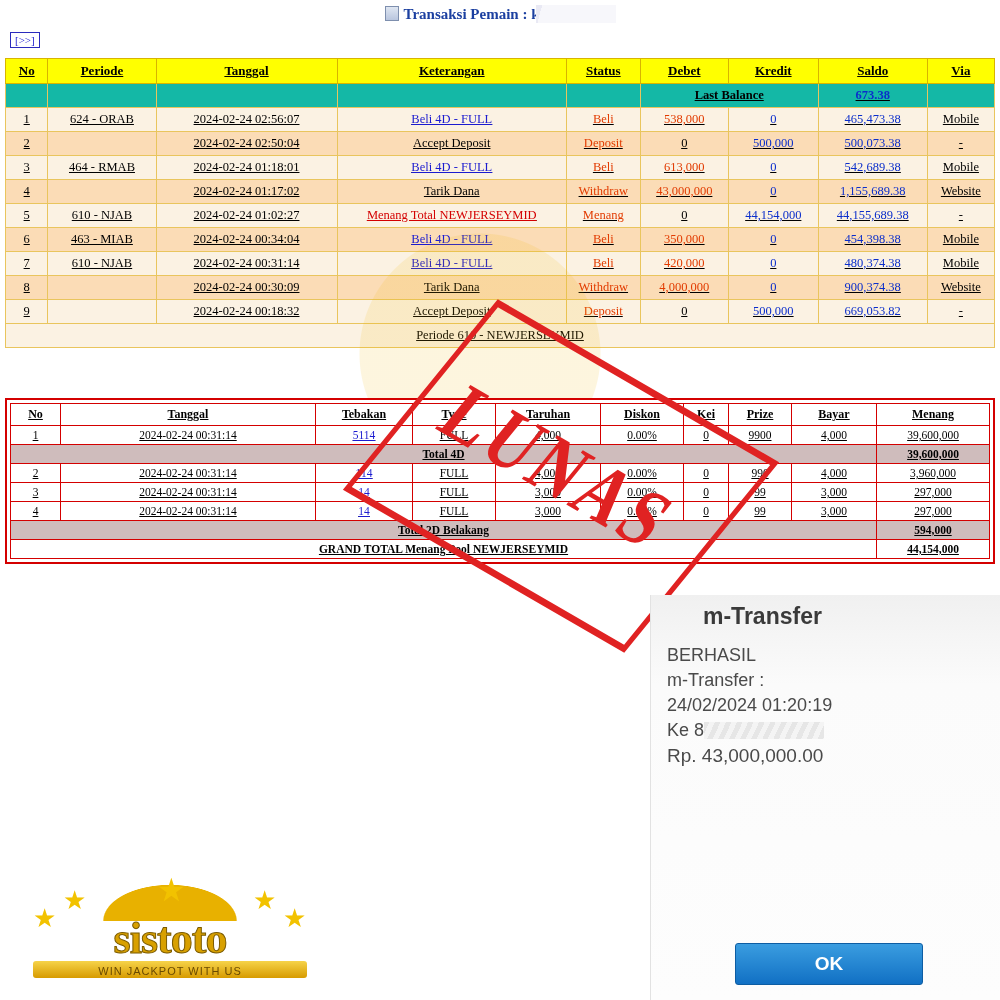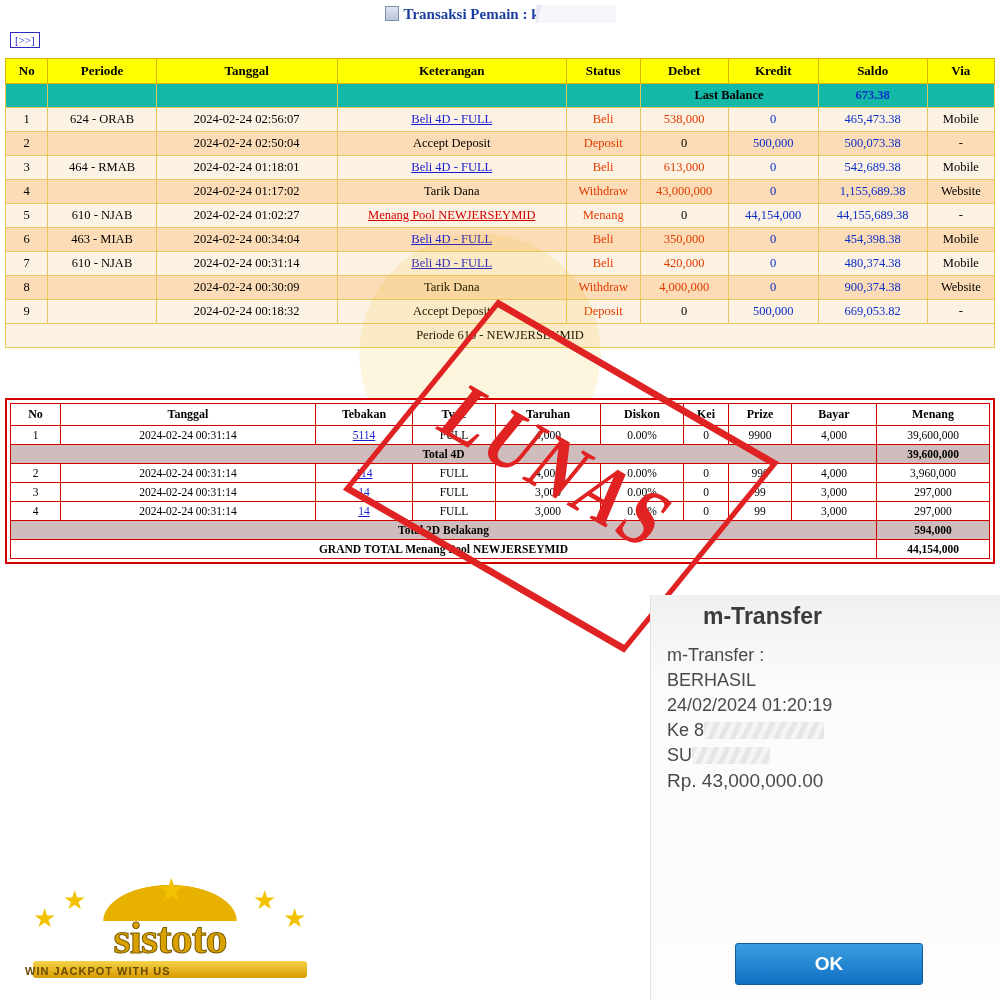--- a/index.html
+++ b/index.html
@@ -32,21 +32,21 @@
   }
 
   .expander{
     position:absolute;left:10px;top:32px;
     border:1px solid #2b2bbd;background:#fff;color:#1b1bd0;
     font-size:11px;line-height:12px;padding:1px 4px;
     font-family:"Liberation Serif", serif;
   }
 
   
-  table{border-collapse:collapse;}
+  table{border-collapse:collapse;text-decoration:underline;}
   .trx-table{
     position:absolute;left:5px;top:58px;width:990px;
     border:1px solid #d7b200;
   }
   .trx-table th{
     background:#ffff00;border:1px solid #d8b400;
     font-family:"Liberation Serif", serif;
     font-size:13px;font-weight:bold;color:#000;
     padding:4px 2px;text-align:center;white-space:nowrap;
   }
@@ -169,22 +169,22 @@
   .logo .star{
     position:absolute;color:#f2c200;font-size:26px;line-height:26px;
   }
   .logo .brand{
     position:absolute;left:0;top:38px;width:290px;text-align:center;
     font-family:"Liberation Serif", serif;font-weight:bold;font-size:44px;
     color:#d8a000;letter-spacing:-1px;
     -webkit-text-stroke:1px #7a5a00;
   }
   .logo .tagline{
-    position:absolute;left:0;top:90px;width:290px;
-    font-family:"Liberation Sans", sans-serif;font-weight:bold;font-size:11px;
+    position:absolute;left:0;top:90px;width:290px;text-align:center;
+    font-family:"Liberation Sans", sans-serif;font-weight:normal;font-size:11px;
     color:#6a4a00;letter-spacing:1px;
   }
   .logo .bar{
     position:absolute;left:8px;top:86px;width:274px;height:17px;
     background:linear-gradient(#f6d34a,#d79b00);border-radius:3px;
   }
   .logo .tagline{z-index:2;}
 </style>
 </head>
 <body>
@@ -268,21 +268,21 @@
       <td class="st-beli">43,000,000</td>
       <td class="num-blue">0</td>
       <td class="num-blue">1,155,689.38</td>
       <td>Website</td>
     </tr>
 
     <tr class="odd">
       <td>5</td>
       <td>610 - NJAB</td>
       <td>2024-02-24 01:02:27</td>
-      <td><span class="lnk-red">Menang Pool NEWJERSEYMID</span></td>
+      <td><span class="lnk-red">Menang Total NEWJERSEYMID</span></td>
       <td class="st-menang">Menang</td>
       <td>0</td>
       <td class="num-blue">44,154,000</td>
       <td class="num-blue">44,155,689.38</td>
       <td>-</td>
     </tr>
 
     <tr class="even">
       <td>6</td>
       <td>463 - MIAB</td>
@@ -422,25 +422,24 @@
 </div>
 
 <div class="lunas">
   <div class="box"></div>
   <div class="txt">LUNAS</div>
 </div>
 
 <div class="mtransfer">
   <div class="mt-title">m-Transfer</div>
   <div class="mt-lines">
+    <div>BERHASIL</div>
     <div>m-Transfer :</div>
-    <div>BERHASIL</div>
     <div>24/02/2024 01:20:19</div>
     <div><span>Ke 8</span><span class="mt-redact"></span></div>
-    <div><span>SU</span><span class="mt-redact short"></span></div>
     <div class="big">Rp. 43,000,000.00</div>
   </div>
   <div class="mt-ok">OK</div>
 </div>
 
 <div class="logo">
   <div class="crown"></div>
   <span class="star" style="left:8px;top:30px">★</span>
   <span class="star" style="left:38px;top:12px">★</span>
   <span class="star" style="left:132px;top:2px;font-size:32px">★</span>

